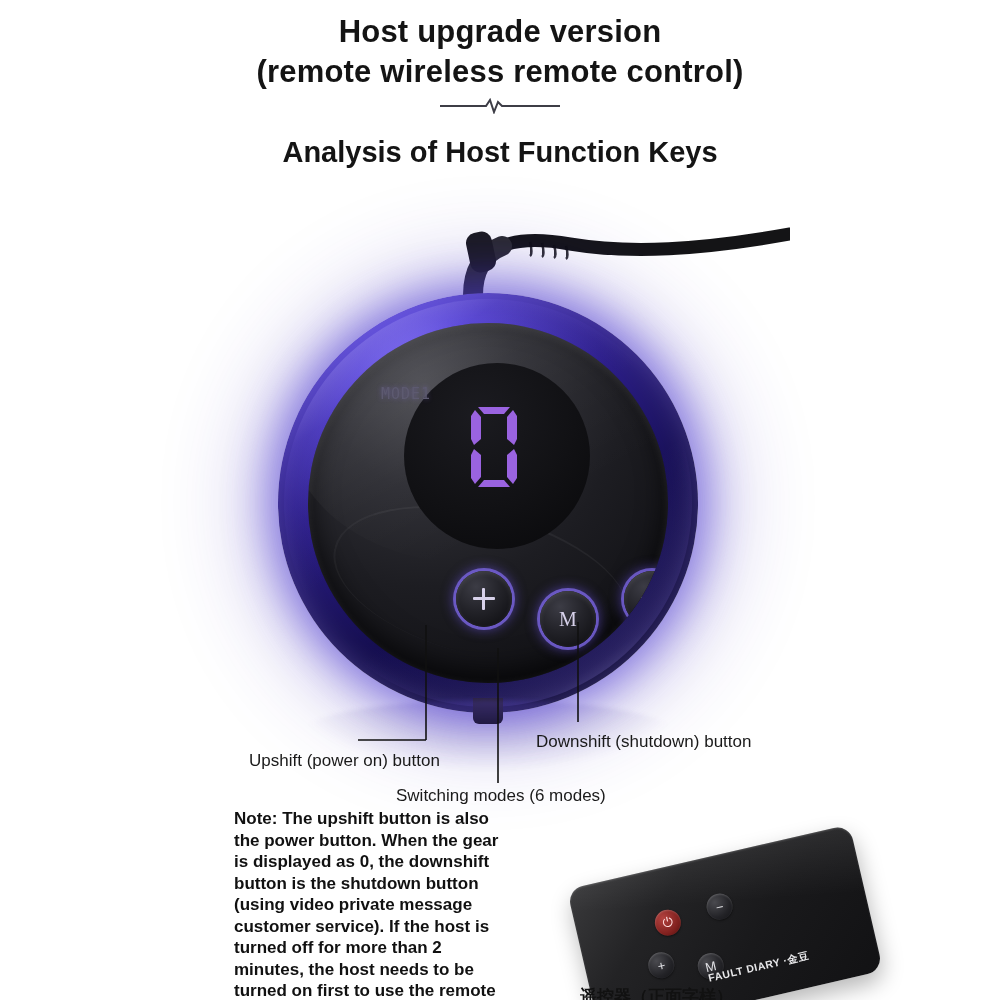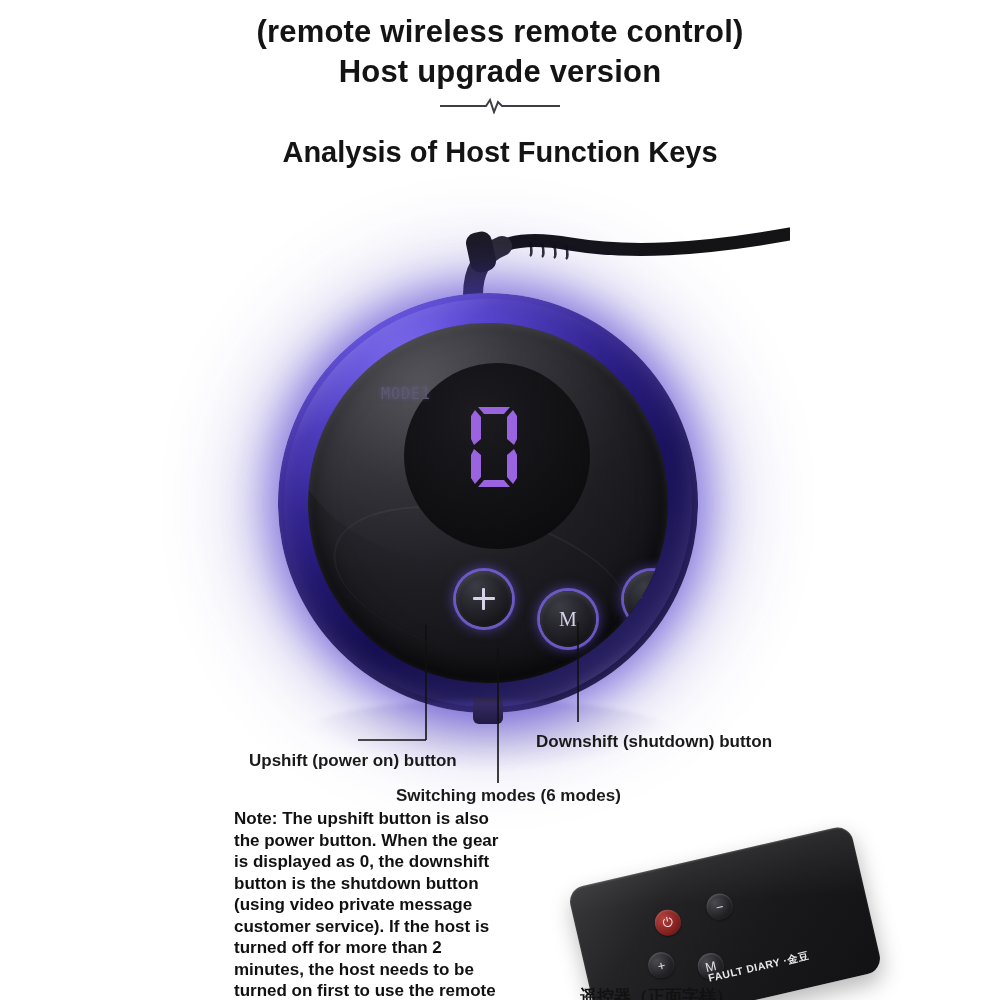--- a/index.html
+++ b/index.html
@@ -209,21 +209,21 @@
     left: 0;
     top: 0;
     width: 1000px;
     height: 1000px;
     pointer-events: none;
   }
   .callout-label {
     position: absolute;
     font-size: 17px;
     color: #1a1a1a;
-    font-weight: bold;
+    font-weight: normal;
     white-space: nowrap;
   }
   #label-up    { left: 249px; top: 751px; text-align: center; }
   #label-mode  { left: 396px; top: 786px; }
   #label-down  { left: 536px; top: 732px; }
 
   
   .note {
     position: absolute;
     left: 234px;
@@ -291,22 +291,22 @@
     top: 985px;
     font-size: 17px;
     color: #111;
     font-weight: 600;
   }
 </style>
 </head>
 <body>
 
 <div class="title-block">
+  <div class="title-line">Host upgrade version</div>
   <div class="title-line">(remote wireless remote control)</div>
-  <div class="title-line">Host upgrade version</div>
   <div class="divider">
     <svg width="120" height="16" viewBox="0 0 120 16">
       <path d="M0 8 H40 L46 8 L50 2 L54 14 L58 4 L62 8 H120" fill="none" stroke="#3d3d46" stroke-width="2"></path>
     </svg>
   </div>
 </div>
 
 <div class="subtitle">Analysis of Host Function Keys</div>
 
 <div class="device-stage">

